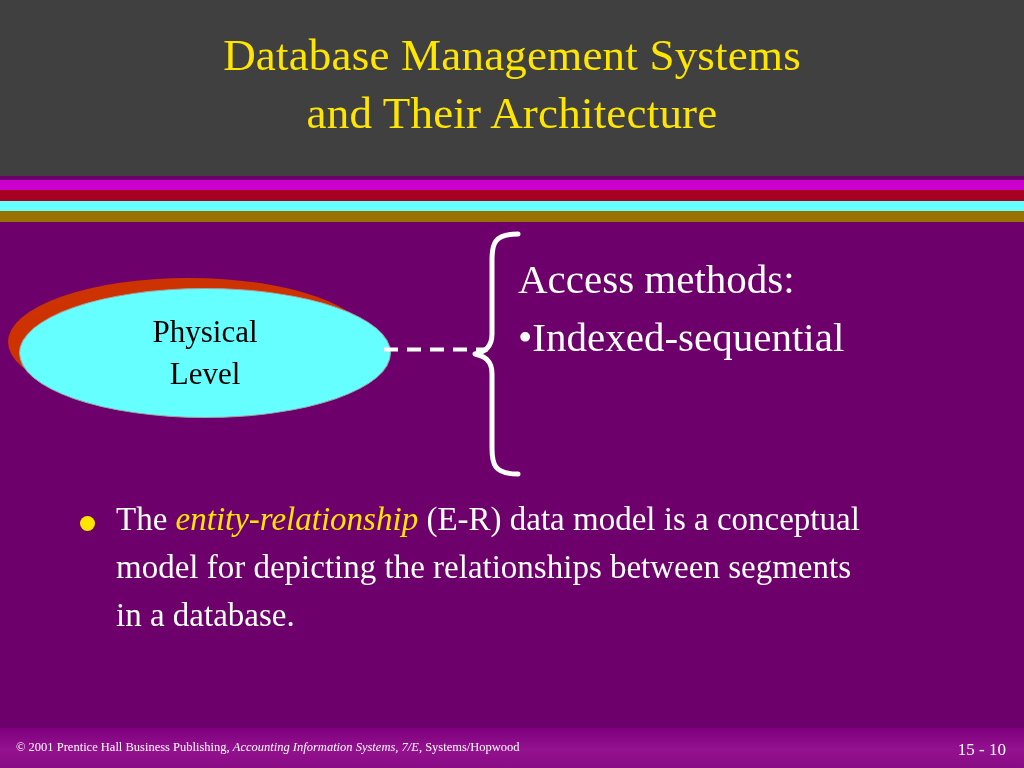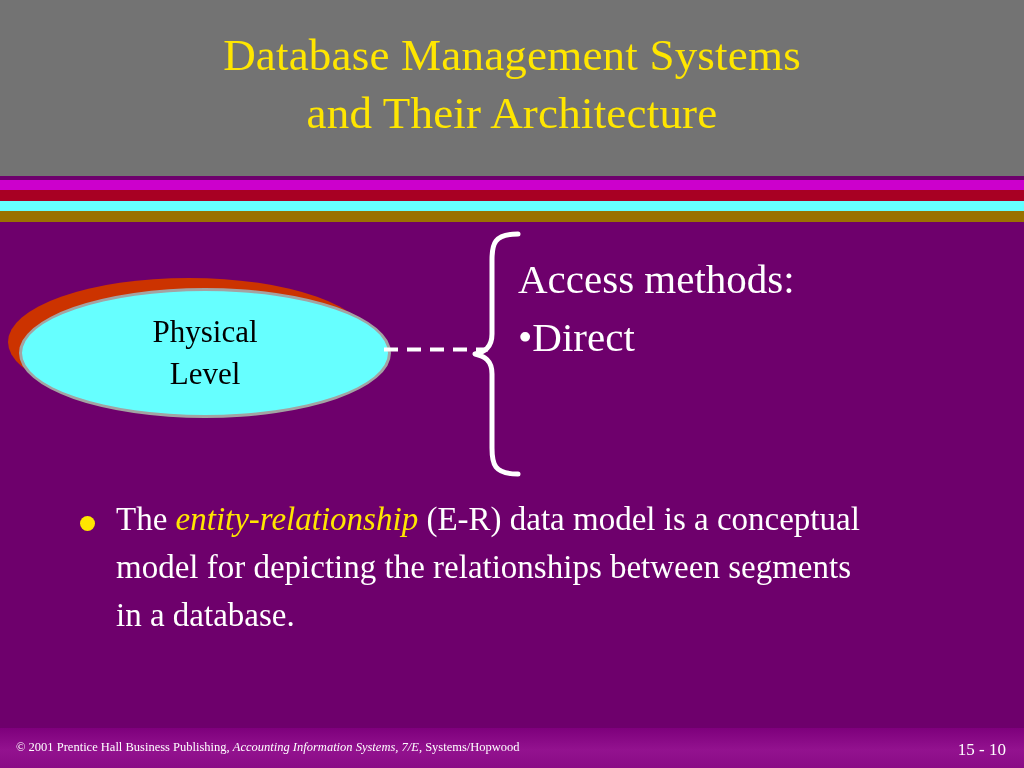--- a/index.html
+++ b/index.html
@@ -17,21 +17,21 @@
     font-family: "Liberation Serif", "DejaVu Serif", serif;
     -webkit-font-smoothing: antialiased;
   }
 
   
   #title-band {
     position: absolute;
     left: 0; top: 0;
     width: 1024px;
     height: 176px;
-    background: #737373;
+    background: #404040;
   }
   #title-text {
     position: absolute;
     left: 0; top: 26px;
     width: 1024px;
     text-align: center;
     color: #FFE600;
     font-size: 45px;
     line-height: 58px;
     font-family: "Liberation Serif", "DejaVu Serif", serif;
@@ -72,21 +72,21 @@
     left: 0px; top: 0px;
     width: 362px; height: 128px;
     background: #CC3300;
     border-radius: 50%;
   }
   #ellipse-shape {
     position: absolute;
     left: 11px; top: 10px;
     width: 372px; height: 130px;
     background: #66FFFF;
-    border: 3px solid #a3a3a3;
+    border: 1px solid #a3a3a3;
     border-radius: 50%;
     box-sizing: border-box;
     display: flex;
     flex-direction: column;
     align-items: center;
     justify-content: center;
   }
   .ellipse-line {
     color: #000000;
     font-size: 31px;
@@ -221,21 +221,21 @@
                L 26 104
                C 26 118 18 122 9 124
                C 18 126 26 130 26 144
                L 26 218
                C 26 234 28 244 52 244" fill="none" stroke="#FFFFFF" stroke-width="5" stroke-linecap="round" stroke-linejoin="round"></path>
     </svg>
   </div>
 
   <div id="access-block">
     <div class="access-line">Access methods:</div>
-    <div class="access-line">•Direct</div>
+    <div class="access-line">•Indexed-sequential</div>
   </div>
 
   <div id="bullet-row">
     <div id="bullet-dot"></div>
     <div id="bullet-text">
       <span>The </span><span class="em-yellow">entity-relationship</span><span> (E-R) data model is a conceptual model for depicting the relationships between segments in a database.</span>
     </div>
   </div>
 
   <div id="footer-band"></div>

